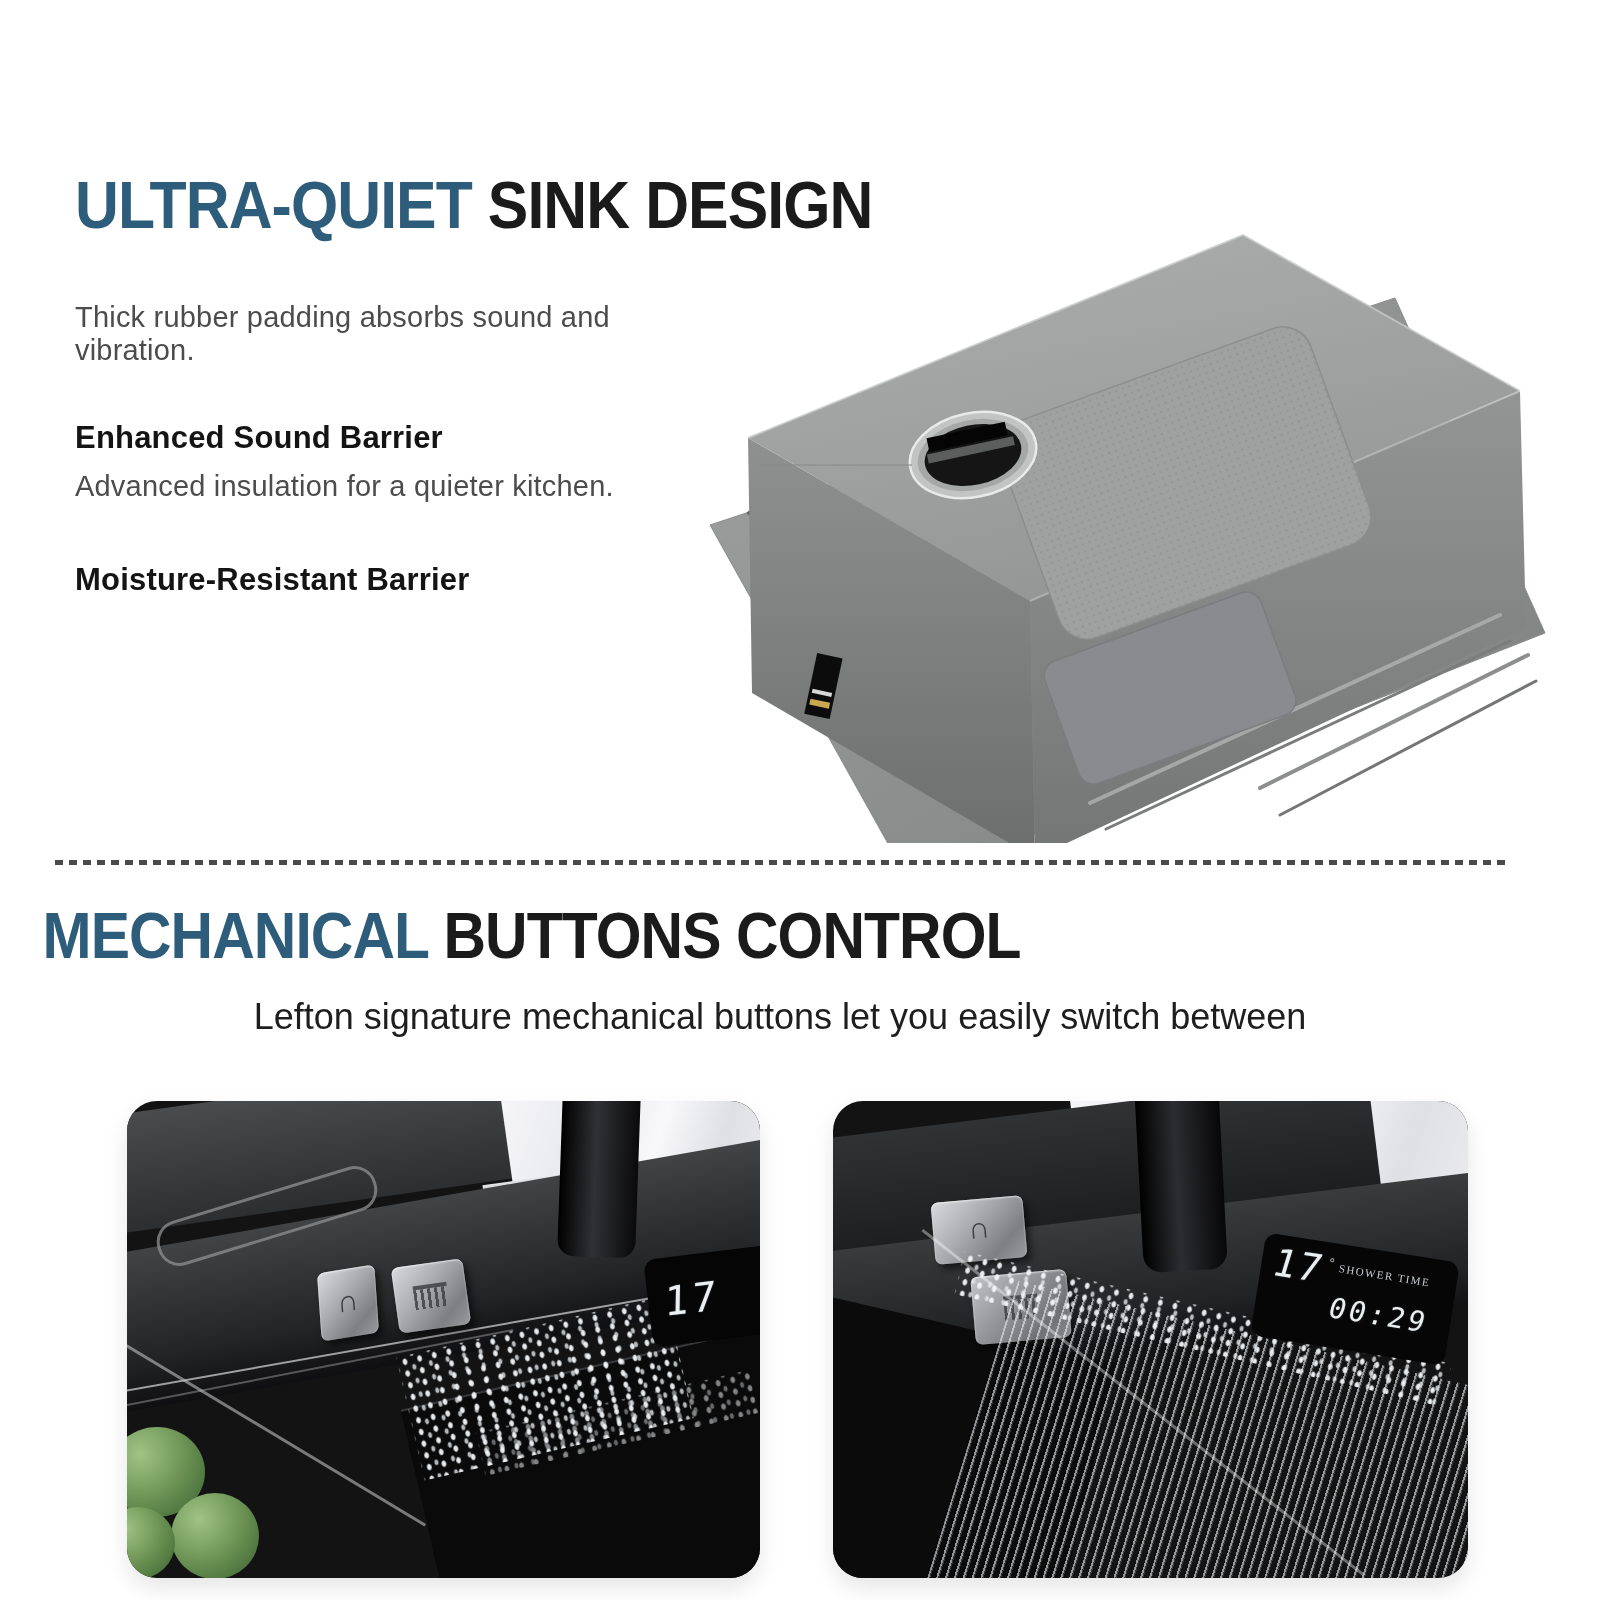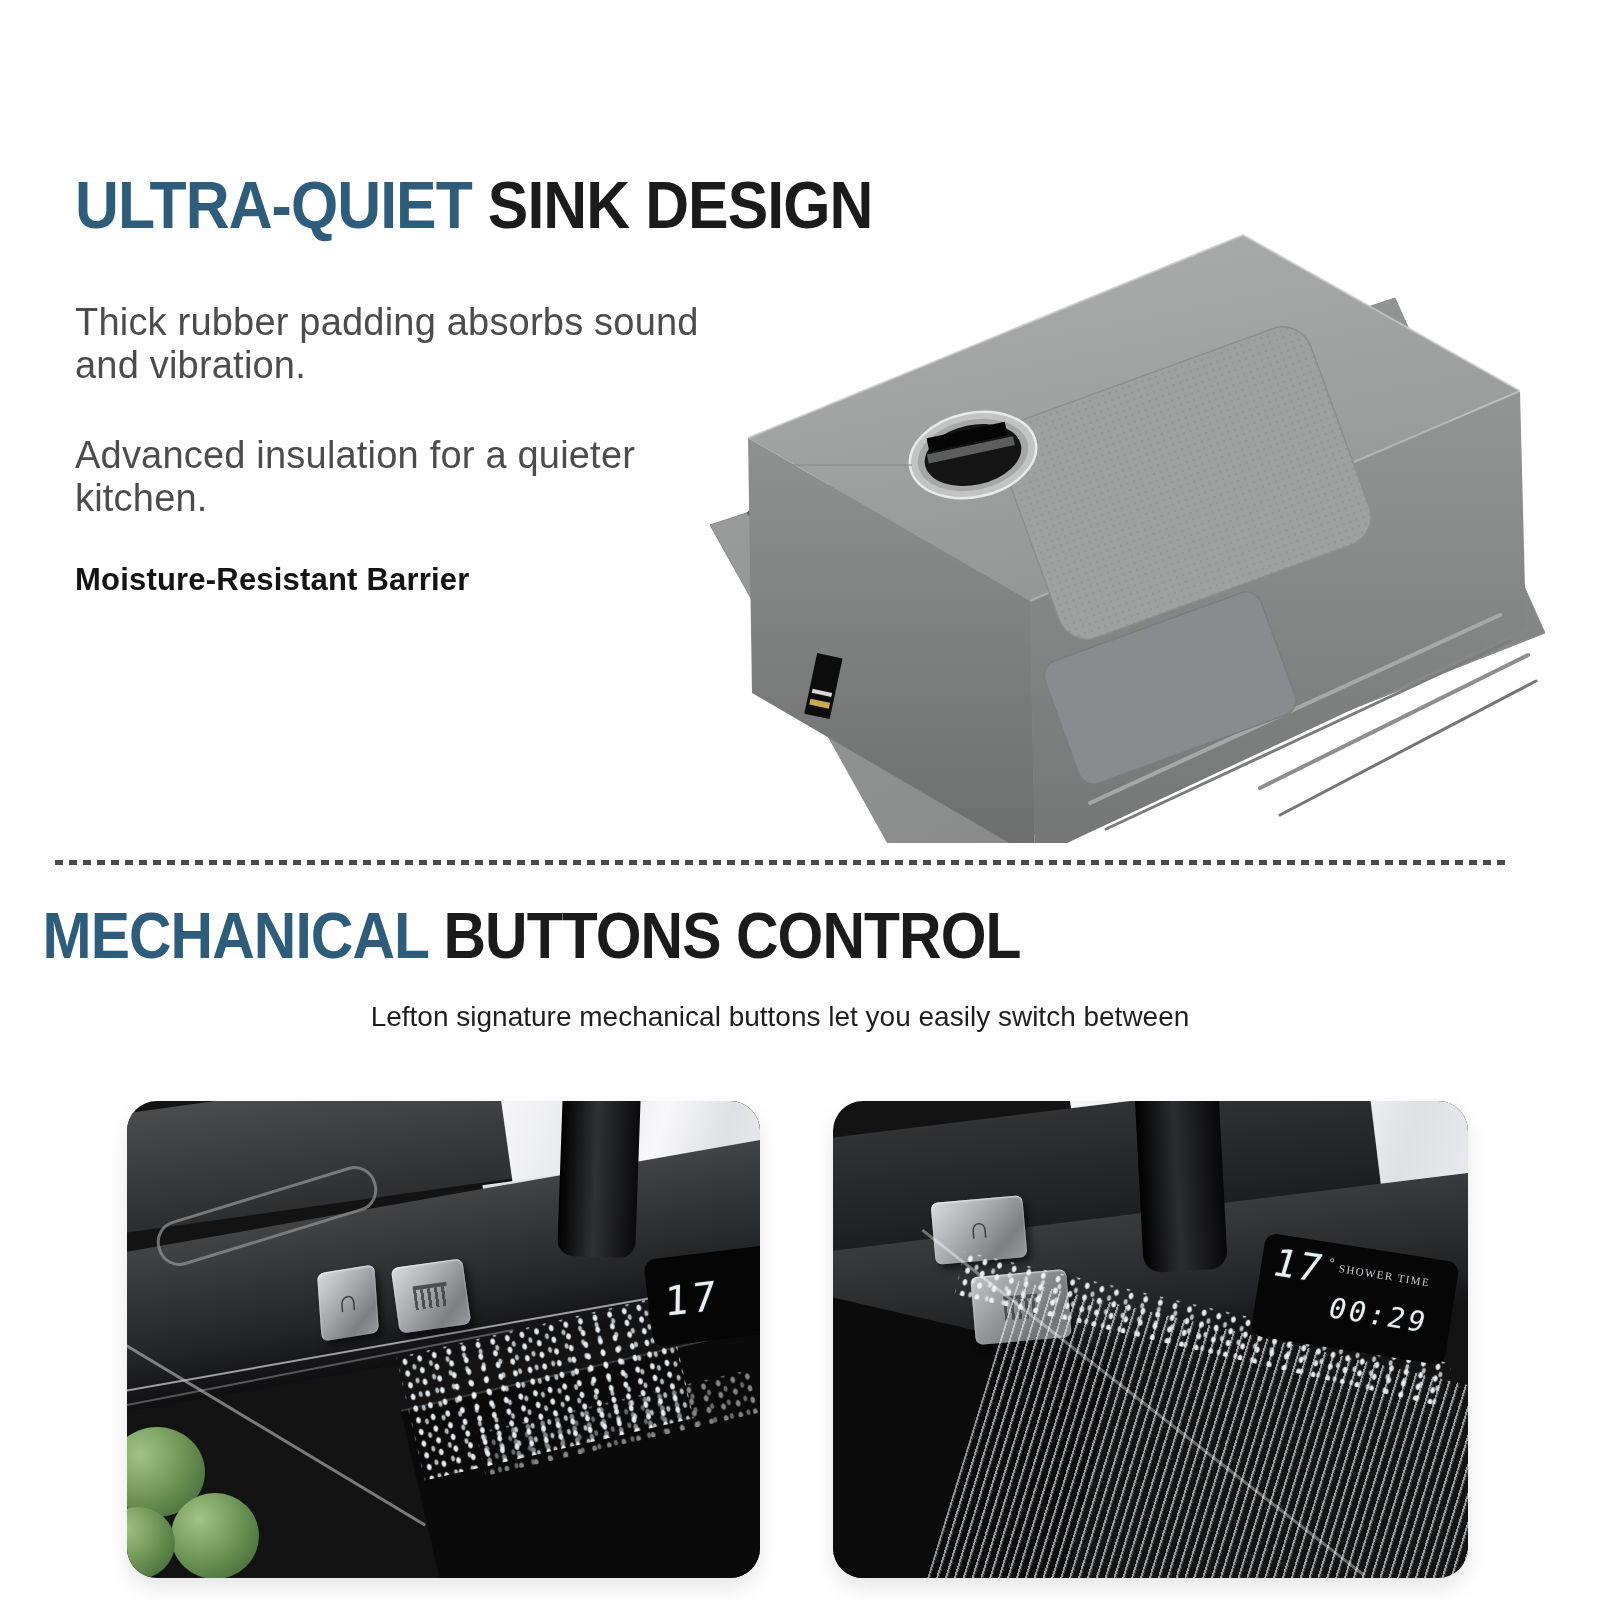--- a/index.html
+++ b/index.html
@@ -12,30 +12,30 @@
       white-space:nowrap;transform:scaleX(.92);transform-origin:left top;color:#1b1b1b;}
   .h1 .accent{color:#2e5d7c;}
   .h2wrap{position:absolute;top:856px;left:0;right:0;display:flex;justify-content:flex-start;}
   .h2{font-size:64px;font-weight:bold;letter-spacing:-1px;white-space:nowrap;
       transform:scaleX(.92);transform-origin:center top;color:#1b1b1b;}
   .h2 .accent{color:#2e5d7c;}
 
   
   .feature{position:absolute;left:75px;width:640px;}
   .feature .ft{font-size:31px;font-weight:bold;color:#141414;letter-spacing:.2px;}
-  .feature .fd{font-size:38px;color:#4c4c4c;margin-top:14px;letter-spacing:.2px;}
+  .feature .fd{font-size:29px;color:#4c4c4c;margin-top:14px;letter-spacing:.2px;}
   .f1{top:244px;} .f2{top:377px;} .f3{top:519px;}
 
   
   .divider{position:absolute;top:817px;left:55px;right:55px;height:5px;
            background:repeating-linear-gradient(90deg,#4a4a4a 0 8px,transparent 8px 14px);}
 
   
   .subtitle{position:absolute;top:948px;left:0;right:0;text-align:center;color:#1e1e1e;
-            font-size:28px;line-height:52px;}
+            font-size:36px;line-height:52px;}
 
   
   .product{position:absolute;left:660px;top:160px;width:940px;height:640px;}
 
   
   .photo{position:absolute;top:1058px;height:477px;border-radius:30px;overflow:hidden;
          background:#131314;box-shadow:0 10px 22px rgba(0,0,0,.10);}
   .photo-left{left:127px;width:633px;}
   .photo-right{left:833px;width:635px;}
 
@@ -124,20 +124,21 @@
 <div class="canvas">
 
   <div class="h1">
     <span class="accent">ULTRA-QUIET</span><span> SINK DESIGN</span>
   </div>
 
   <div class="feature f1">
     <div class="fd">Thick rubber padding absorbs sound and vibration.</div>
   </div>
   <div class="feature f2">
+    <div class="ft">Enhanced Sound Barrier</div>
     <div class="fd">Advanced insulation for a quieter kitchen.</div>
   </div>
   <div class="feature f3">
     <div class="ft">Moisture-Resistant Barrier</div>
   </div>
 
   <div class="product">
     <svg width="940" height="640" viewBox="0 0 940 640">
       <defs>
         <linearGradient id="gFlange" x1="0" y1="0" x2="1" y2="1">

